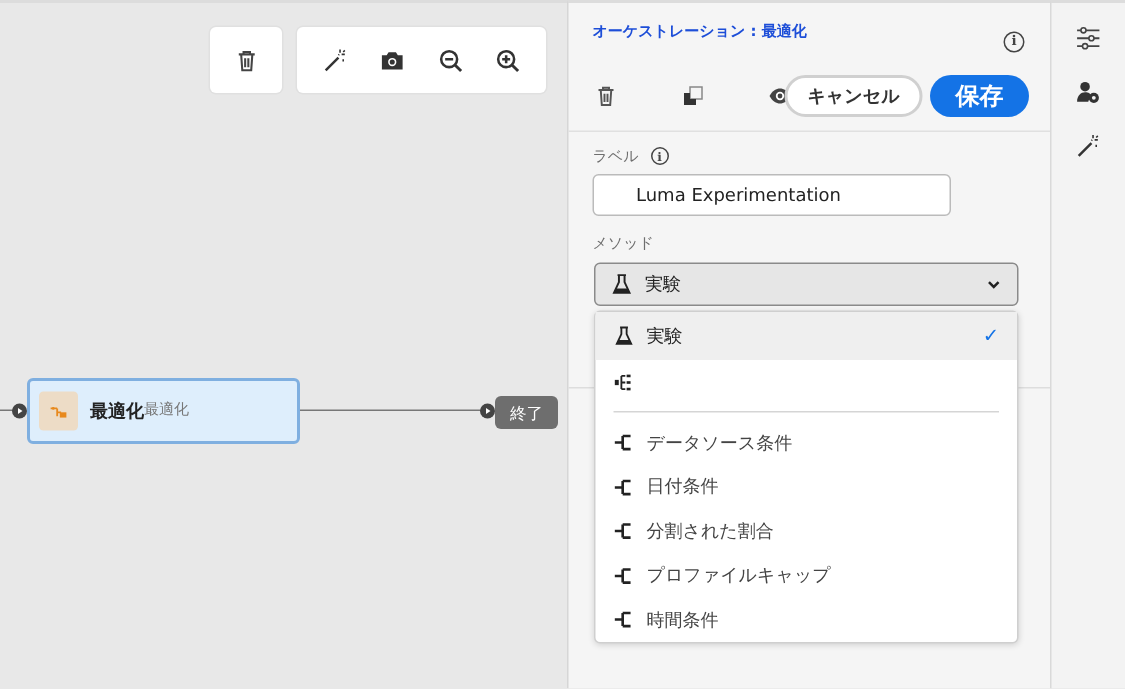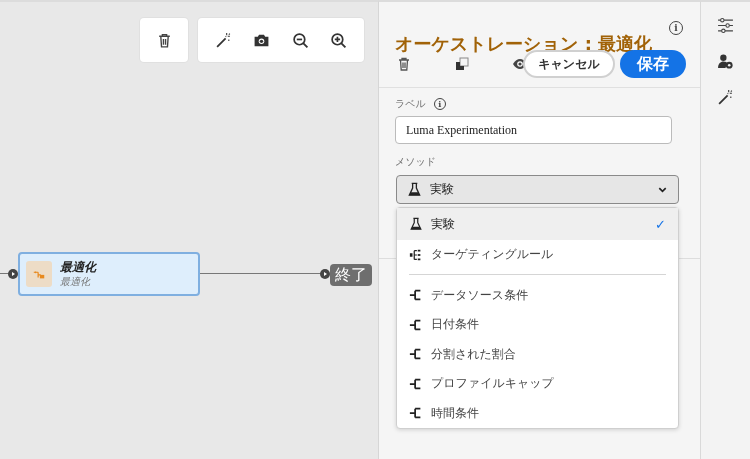--- a/index.html
+++ b/index.html
@@ -9,47 +9,47 @@
     
     .canvas { position: absolute; left: 0; top: 0; width: 378px; height: 459px; background: #e8e8e8; border-top: 2px solid #dcdcdc; }
     .toolbar-box { position: absolute; top: 16px; height: 44px; background: #fff; border-radius: 4px; box-shadow: 0 0 0 1px #e0e0e0; display: flex; align-items: center; }
     .tb-delete { left: 140px; width: 48px; justify-content: center; }
     .tb-tools { left: 198px; width: 166px; justify-content: space-around; padding: 0 6px; }
     .tb-btn { width: 28px; height: 28px; display: flex; align-items: center; justify-content: center; cursor: pointer; }
     .tb-btn svg { width: 17px; height: 17px; }
 
     .node { position: absolute; left: 18px; top: 250px; width: 182px; height: 44px; background: #deeefc; border: 2px solid #7fafe0; border-radius: 4px; display: flex; align-items: center; padding-left: 6px; }
     .node-icon { width: 26px; height: 26px; background: #eddcc6; border-radius: 3px; display: flex; align-items: center; justify-content: center; margin-right: 8px; }
-    .node-text { display: flex; flex-direction: column; font-style: italic; }
+    .node-text { display: flex; flex-direction: row; }
     .node-title { font-size: 12px; font-weight: bold; color: #222; line-height: 15px; }
     .node-sub { font-size: 10px; color: #777; line-height: 13px; }
     .port { position: absolute; width: 10px; height: 10px; border-radius: 50%; background: #444; display: flex; align-items: center; justify-content: center; }
     .port::after { content: ""; width: 0; height: 0; border-left: 3px solid #fff; border-top: 2px solid transparent; border-bottom: 2px solid transparent; }
     .port-in { left: 8px; top: 267px; }
     .line-in { position: absolute; left: 0; top: 271px; width: 12px; height: 1px; background: #777; }
     .line-out { position: absolute; left: 200px; top: 271px; width: 126px; height: 1px; background: #777; }
     .port-end { left: 320px; top: 267px; }
-    .end-node { position: absolute; left: 330px; top: 262px; width: 42px; height: 22px; background: #6e6e6e; border-radius: 4px; color: #fff; font-size: 16px; display: flex; align-items: center; justify-content: center; }
+    .end-node { position: absolute; left: 330px; top: 262px; width: 42px; height: 22px; background: #6e6e6e; border-radius: 4px; color: #fff; font-size: 11px; display: flex; align-items: center; justify-content: center; }
 
     
     .panel { position: absolute; left: 378px; top: 0; width: 322px; height: 459px; background: #f5f5f5; border-left: 1px solid #d6d6d6; border-top: 2px solid #dcdcdc; }
     .panel-header { height: 86px; border-bottom: 1px solid #e0e0e0; position: relative; }
-    .panel-title { position: absolute; left: 16px; top: 30px; font-size: 18px; font-weight: bold; color: #a16207; }
+    .panel-title { position: absolute; left: 16px; top: 12px; font-size: 10px; font-weight: bold; color: #1d4ed8; }
     .info-icon { position: absolute; width: 14px; height: 14px; border: 1.5px solid #444; border-radius: 50%; font-size: 9px; font-weight: bold; display: flex; align-items: center; justify-content: center; color: #444; font-family: "DejaVu Serif", serif; }
     .header-info { left: 290px; top: 19px; }
     .action-row { position: absolute; left: 12px; top: 48px; width: 300px; height: 28px; display: flex; align-items: center; gap: 20px; }
     .icon-btn { width: 26px; height: 26px; display: flex; align-items: center; justify-content: center; margin-right: 12px; cursor: pointer; }
     .icon-btn svg { width: 16px; height: 16px; }
     .btn-cancel { position: absolute; left: 132px; top: 0; width: 92px; height: 28px; border: 2px solid #d0d0d0; border-radius: 14px; background: #fff; font-size: 12px; font-weight: bold; color: #333; display: flex; align-items: center; justify-content: center; }
     .btn-save { position: absolute; left: 229px; top: 0; width: 66px; height: 28px; border-radius: 14px; background: #1473e6; font-size: 16px; font-weight: bold; color: #fff; display: flex; align-items: center; justify-content: center; }
 
     .field-label { position: absolute; left: 16px; font-size: 10px; color: #6e6e6e; display: flex; align-items: center; }
     .label-lbl { top: 95px; justify-content: flex-end; }
     .label-info { position: relative; margin-left: 8px; width: 12px; height: 12px; font-size: 8px; }
-    .label-input { position: absolute; left: 16px; top: 114px; width: 277px; height: 28px; background: #fff; border: 1px solid #bbb; border-radius: 4px; font-size: 12px; color: #222; padding: 0 10px; display: flex; align-items: center; font-family: Liberation Serif, serif; }
+    .label-input { position: absolute; left: 16px; top: 114px; width: 239px; height: 28px; background: #fff; border: 1px solid #bbb; border-radius: 4px; font-size: 12px; color: #222; padding: 0 28px; display: flex; align-items: center; }
     .method-lbl { top: 153px; text-align: right; }
     .method-select { position: absolute; left: 17px; top: 173px; width: 283px; height: 29px; background: #e6e6e6; border: 1px solid #8a8a8a; border-radius: 4px; display: flex; align-items: center; padding: 0 10px; font-size: 12px; color: #222; }
     .method-select .flask { margin-right: 8px; }
     .method-select .chev { margin-left: auto; }
     .panel-divider { position: absolute; left: 0; top: 256px; width: 321px; height: 1px; background: #ddd; }
 
     
     .dropdown { position: absolute; left: 396px; top: 207px; width: 283px; height: 222px; background: #fff; border: 1px solid #cfcfcf; border-radius: 4px; box-shadow: 0 1px 4px rgba(0,0,0,0.15); z-index: 5; }
     .dd-item { height: 29.5px; display: flex; align-items: center; padding: 0 12px; font-size: 12px; color: #444; cursor: pointer; }
     .dd-item.selected { background: #efefef; color: #222; height: 32px; }
@@ -186,21 +186,20 @@
   <div class="dd-item">
     <span class="ico">
         <svg viewBox="0 0 16 16" width="14" height="14">
           <rect x="1" y="6" width="3" height="4" fill="#222"></rect>
           <path d="M6 3v10M6 3h3M6 8h3M6 13h3" stroke="#222" stroke-width="1.4" fill="none"></path>
           <rect x="10" y="2" width="3" height="2" fill="#222"></rect>
           <rect x="10" y="7" width="3" height="2" fill="#222"></rect>
           <rect x="10" y="12" width="3" height="2" fill="#222"></rect>
         </svg>
       </span>
-    <span>ターゲティングルール</span>
   </div>
   <div class="dd-sep"></div>
   <div class="dd-item">
     <span class="ico">
         <svg viewBox="0 0 16 16" width="14" height="14">
           <path d="M1 8h6M7 3v10M7 3h6M7 13h6" stroke="#222" stroke-width="2" fill="none"></path>
         </svg>
       </span>
     <span>データソース条件</span>
   </div>

